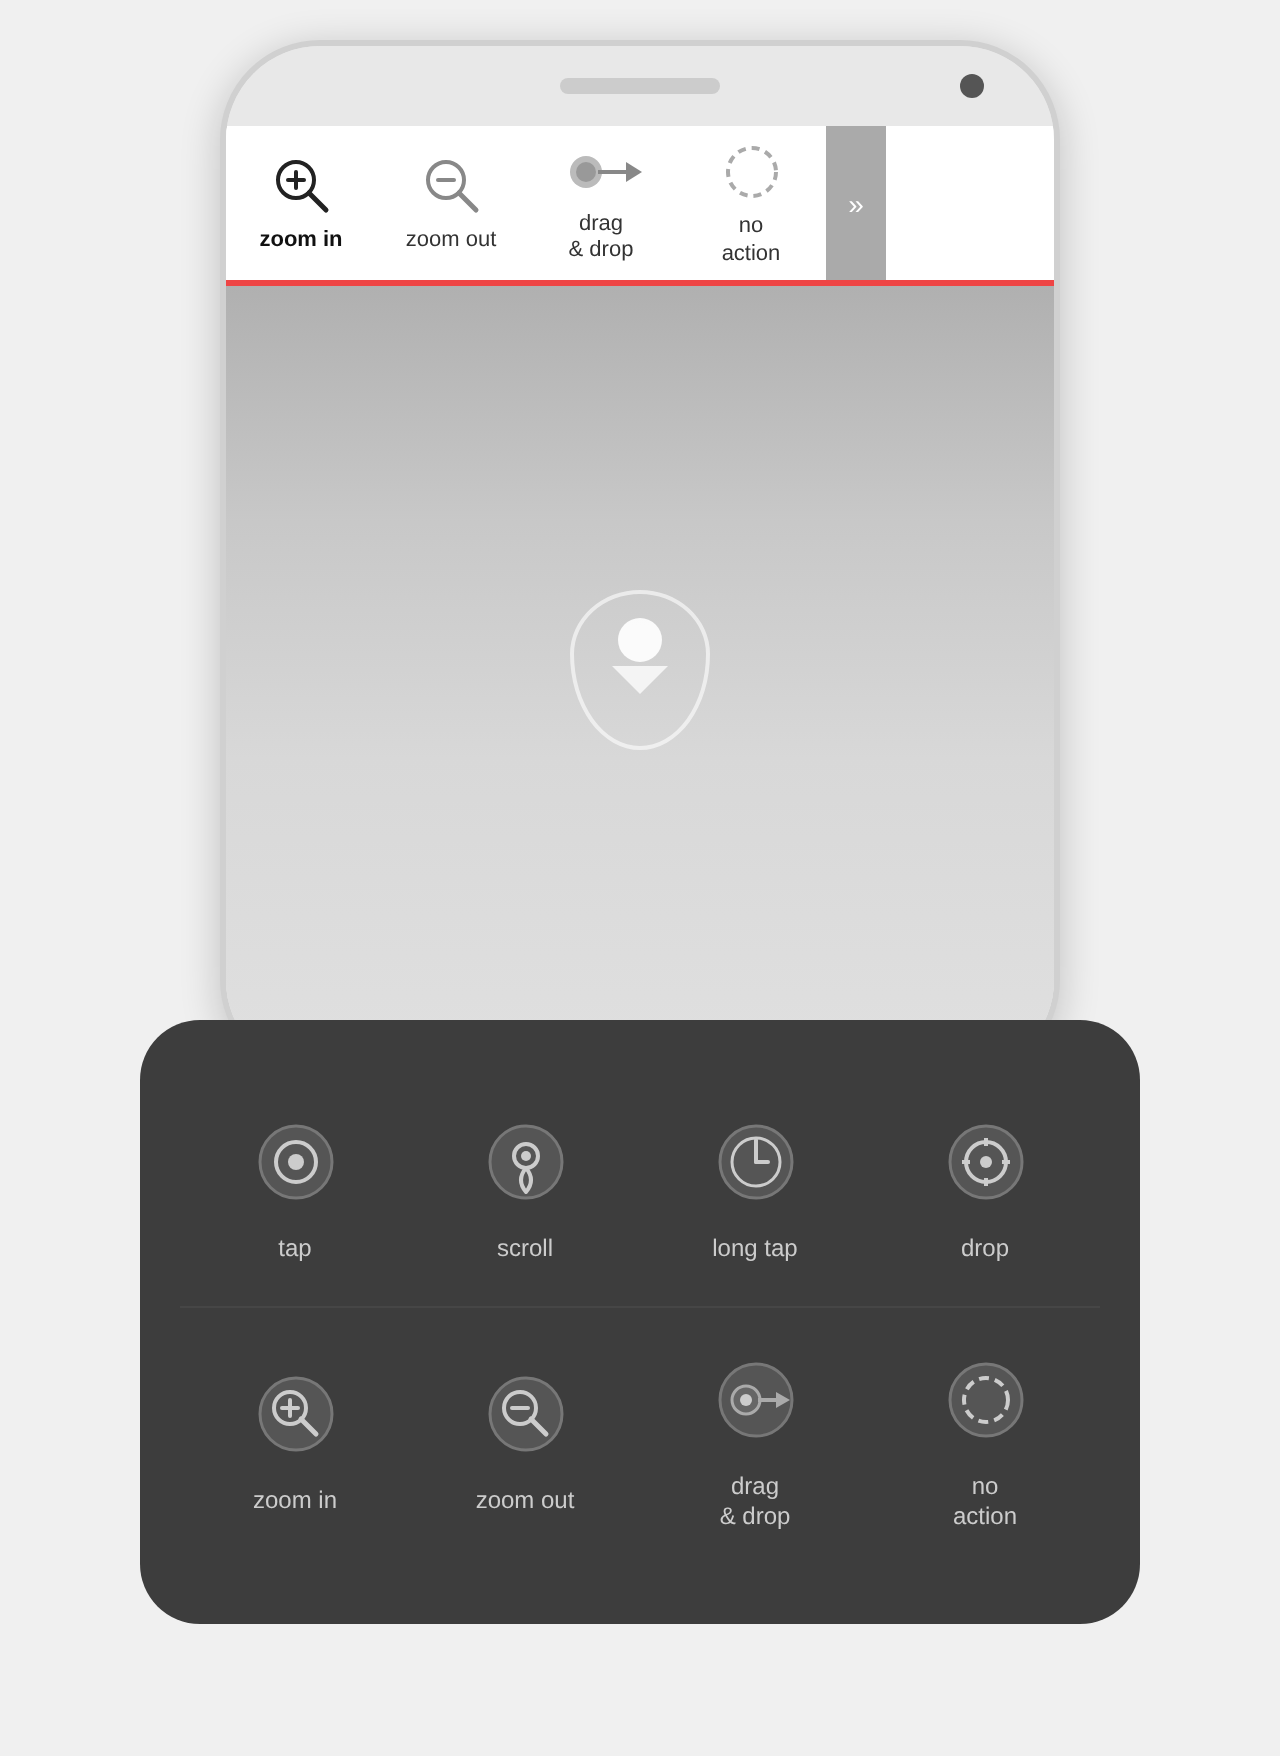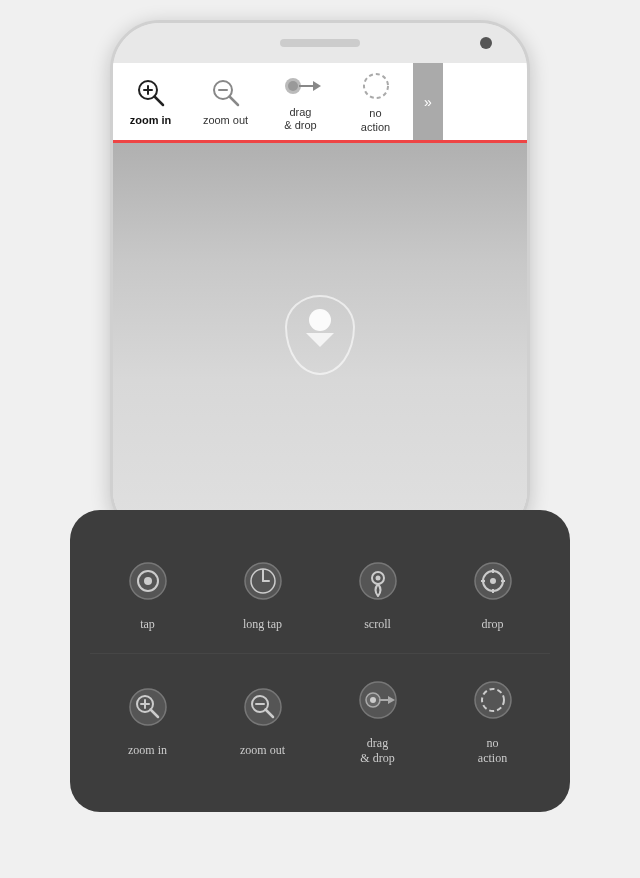--- a/index.html
+++ b/index.html
@@ -209,21 +209,20 @@
       display: flex;
       align-items: center;
       justify-content: center;
     }
 
     .action-label {
       font-size: 12px;
       color: #ccc;
       text-align: center;
       line-height: 1.3;
-      font-family: Liberation Serif, serif;
     }
 
     
     svg {
       overflow: visible;
     }
 
     .action-row-divider {
       height: 1px;
       background: rgba(255,255,255,0.05);
@@ -316,39 +315,39 @@
           <circle cx="25" cy="25" r="4" fill="#ccc"></circle>
         </svg>
       </div>
       <div class="action-label">tap</div>
     </div>
 
     <div class="action-item">
       <div class="action-icon">
         <svg width="50" height="50" viewBox="0 0 50 50">
           <circle cx="25" cy="25" r="18" fill="#555" stroke="#777" stroke-width="1.5"></circle>
+
+          <circle cx="25" cy="22" r="6" fill="none" stroke="#ccc" stroke-width="2"></circle>
+          <circle cx="25" cy="22" r="2.5" fill="#ccc"></circle>
+          <path d="M25 28 Q20 34 25 40 Q30 34 25 28Z" fill="none" stroke="#ccc" stroke-width="2" stroke-linejoin="round"></path>
+        </svg>
+      </div>
+      <div class="action-label">scroll</div>
+    </div>
+
+    <div class="action-item">
+      <div class="action-icon">
+        <svg width="50" height="50" viewBox="0 0 50 50">
+          <circle cx="25" cy="25" r="18" fill="#555" stroke="#777" stroke-width="1.5"></circle>
           <circle cx="25" cy="25" r="12" fill="none" stroke="#ccc" stroke-width="1.5"></circle>
           <line x1="25" y1="14" x2="25" y2="25" stroke="#ccc" stroke-width="2" stroke-linecap="round"></line>
           <line x1="25" y1="25" x2="31" y2="25" stroke="#ccc" stroke-width="2" stroke-linecap="round"></line>
         </svg>
       </div>
       <div class="action-label">long tap</div>
-    </div>
-
-    <div class="action-item">
-      <div class="action-icon">
-        <svg width="50" height="50" viewBox="0 0 50 50">
-          <circle cx="25" cy="25" r="18" fill="#555" stroke="#777" stroke-width="1.5"></circle>
-
-          <circle cx="25" cy="22" r="6" fill="none" stroke="#ccc" stroke-width="2"></circle>
-          <circle cx="25" cy="22" r="2.5" fill="#ccc"></circle>
-          <path d="M25 28 Q20 34 25 40 Q30 34 25 28Z" fill="none" stroke="#ccc" stroke-width="2" stroke-linejoin="round"></path>
-        </svg>
-      </div>
-      <div class="action-label">scroll</div>
     </div>
 
     <div class="action-item">
       <div class="action-icon">
         <svg width="50" height="50" viewBox="0 0 50 50">
           <circle cx="25" cy="25" r="18" fill="#555" stroke="#777" stroke-width="1.5"></circle>
           <circle cx="25" cy="25" r="10" fill="none" stroke="#ccc" stroke-width="2"></circle>
           <circle cx="25" cy="25" r="3" fill="#ccc"></circle>
 
           <line x1="25" y1="13" x2="25" y2="17" stroke="#ccc" stroke-width="2"></line>

